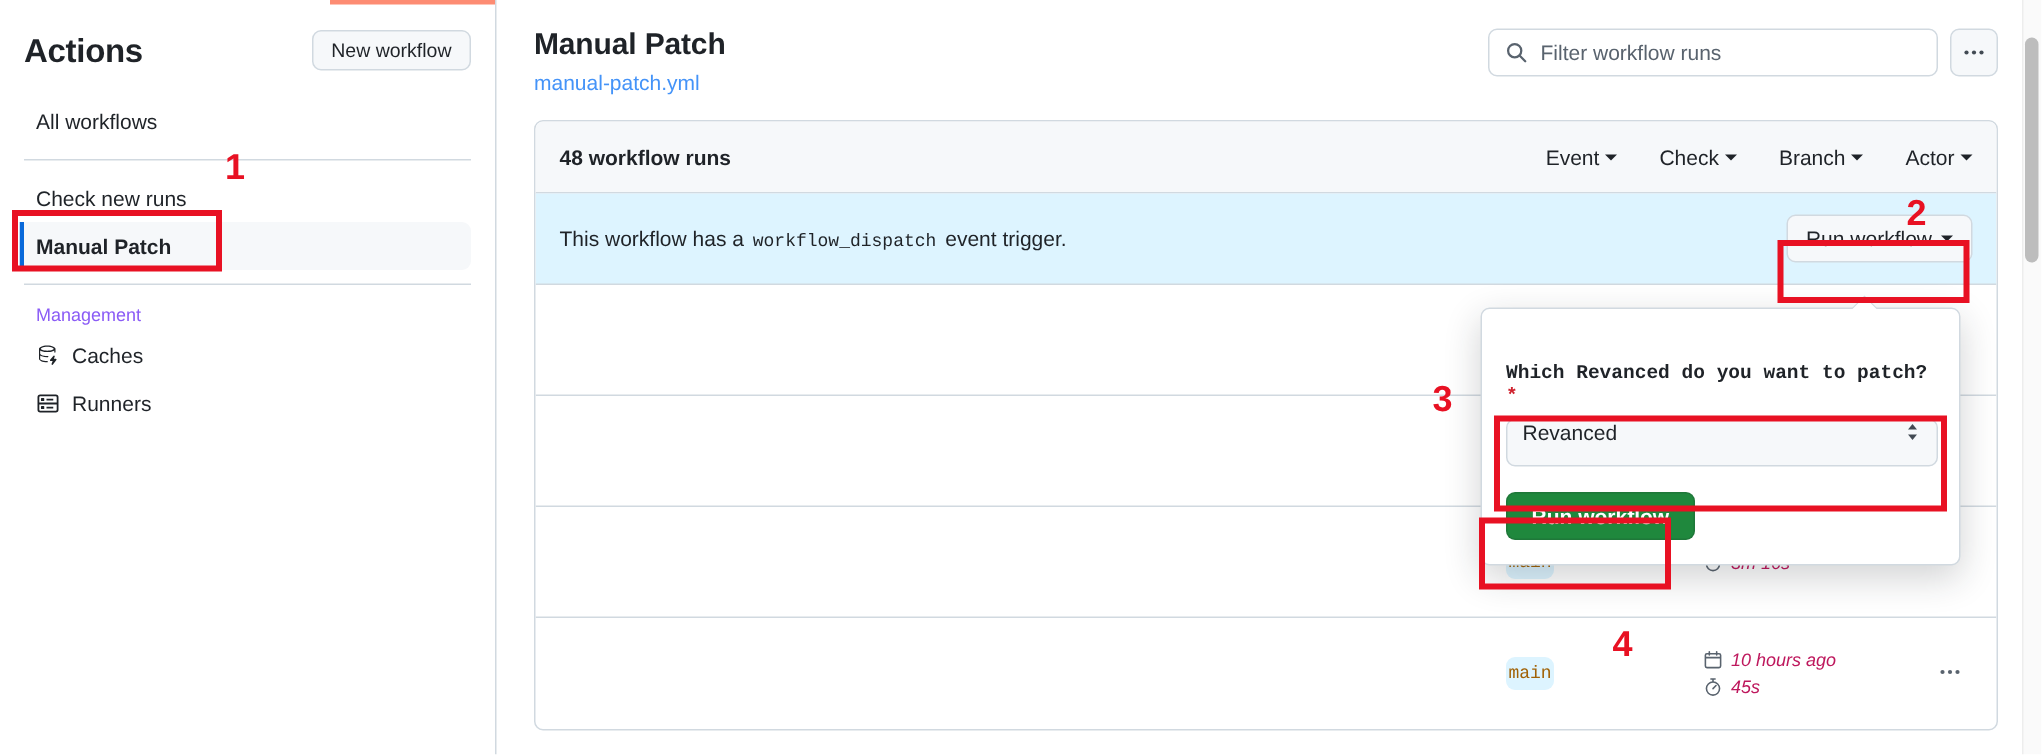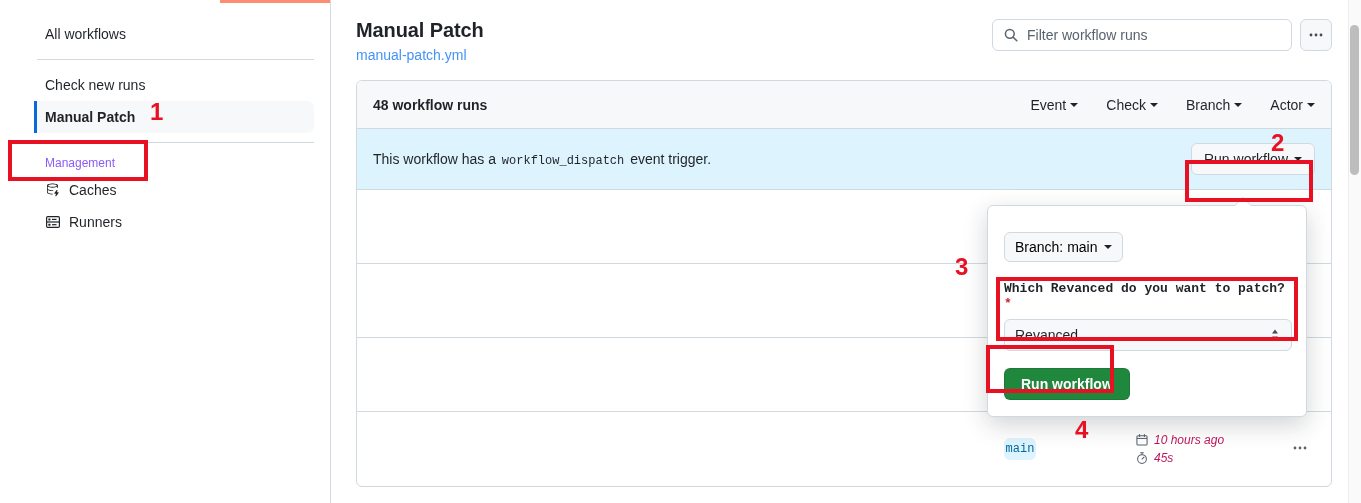--- a/index.html
+++ b/index.html
@@ -40,21 +40,21 @@
     border: 1px solid #d1d9e0;
     background: #f6f8fa;
     border-radius: 6px;
     padding: 5px 12px;
     font-size: 13px;
     color: #1f2328;
     cursor: pointer;
     white-space: nowrap;
     font-family: "Liberation Sans", sans-serif;
   }
-  .side-nav { margin-top: 18px; margin-left: 21px; }
+  .side-nav { margin-top: 18px; }
   .nav-item {
     display: block;
     padding: 6px 8px;
     border-radius: 6px;
     font-size: 14px;
     color: #1f2328;
     cursor: pointer;
     line-height: 20px;
     border-left: 3px solid transparent;
     margin-left: -3px;
@@ -177,21 +177,21 @@
     height: 74px;
     border-bottom: 1px solid #d1d9e0;
     display: flex; align-items: center;
     padding: 0 16px;
     position: relative;
   }
   .run-row:last-child { border-bottom: 0; }
   .run-left { flex: 1; }
   .branch-badge {
     background: #ddf4ff;
-    color: #0369a1;
+    color: #a16207;
     font-family: "Liberation Mono", monospace;
     font-size: 12px;
     border-radius: 6px;
     padding: 2px 2px;
     line-height: 18px;
   }
   .run-mid { width: 230px; display:flex; justify-content:center; }
   .run-meta {
     width: 150px;
     display: flex; flex-direction: column; gap: 4px;
@@ -243,21 +243,21 @@
     font-size: 13px; font-weight: 700;
     color: #1f2328;
   }
   .req-star { color: #cf222e; font-weight: 700; }
   .field-select {
     margin-top: 8px;
     width: 288px; height: 32px;
     border: 1px solid #d1d9e0;
     border-radius: 6px;
     background: #f6f8fa;
-    display: flex; align-items: center; justify-content: space-between;
+    display: flex; justify-content: space-between;
     padding: 0 10px;
     font-size: 14px; cursor: pointer;
   }
   .green-btn {
     margin-top: 17px;
     background: #1f883d;
     border: 1px solid rgba(31,35,40,0.15);
     color: #ffffff;
     font-weight: 600; font-size: 14px;
     border-radius: 6px;
@@ -298,20 +298,24 @@
   }
 </style>
 </head>
 <body>
 
 <div id="root">
 
   <div class="top-progress"></div>
 
   <div class="sidebar">
+    <div class="side-head">
+      <div class="side-title">Actions</div>
+      <button class="new-wf-btn">New workflow</button>
+    </div>
 
     <div class="side-nav">
       <div class="nav-item">All workflows</div>
       <hr class="nav-sep">
       <div class="nav-item">Check new runs</div>
       <div class="nav-item selected">Manual Patch</div>
       <hr class="nav-sep">
       <div class="nav-group-title">Management</div>
 
       <div class="nav-item-icon">
@@ -480,24 +484,20 @@
             </svg>
         </div>
       </div>
 
     </div>
 
     <div class="popover">
       <div class="popover-caret-outer"></div>
       <div class="popover-caret-inner"></div>
       <div class="pop-body">
-        <button class="branch-select-btn">
-          <span>Branch: main</span>
-          <span class="caret"></span>
-        </button>
 
         <div class="field-label">
           <span>Which Revanced do you want to patch?</span>
           <span class="req-star">*</span>
         </div>
 
         <div class="field-select">
           <span>Revanced</span>
           <span class="ico" style="width:12px;height:16px;flex:0 0 12px;">
             <svg viewBox="0 0 12 16" width="12" height="16" fill="#424a53">

